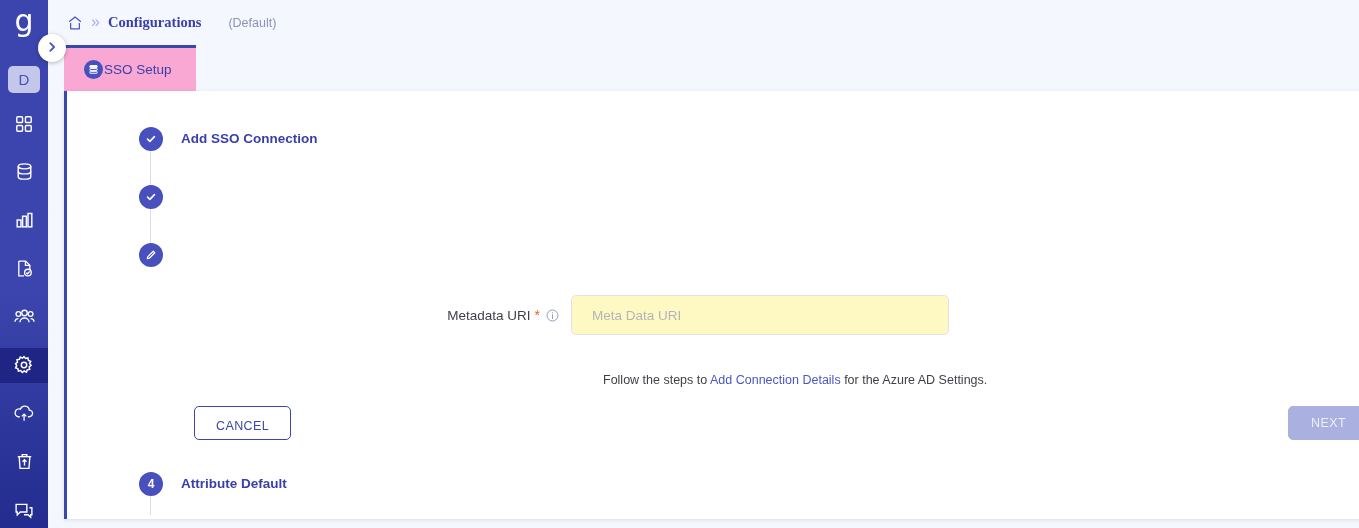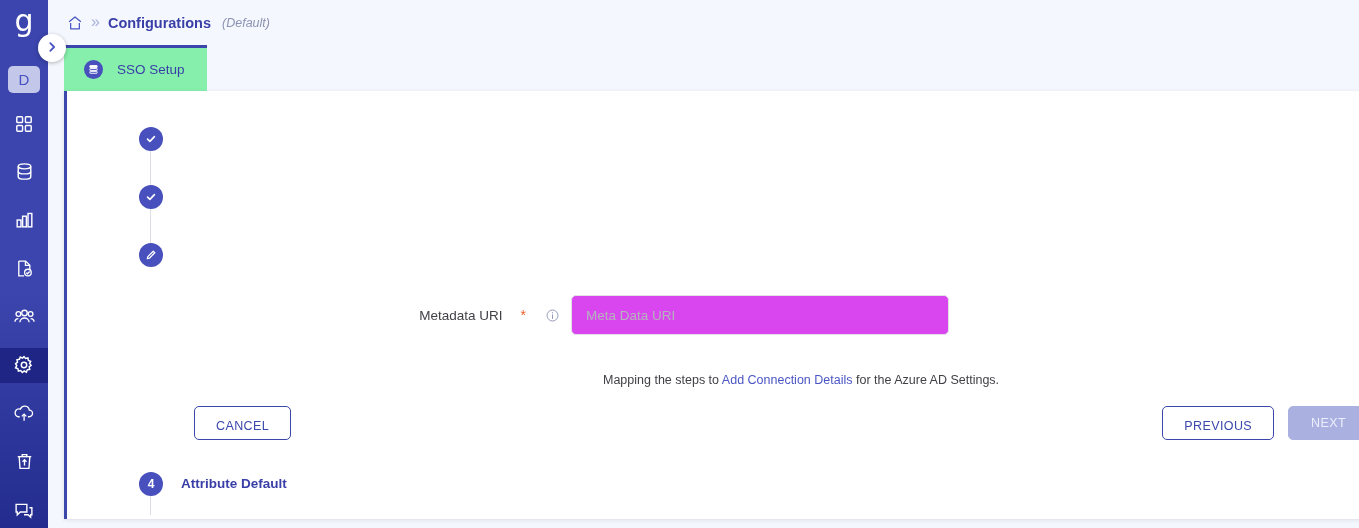--- a/index.html
+++ b/index.html
@@ -56,29 +56,29 @@
     background: #f4f7fd;
   }
 
   
   .crumbbar {
     height: 45px; display: flex; align-items: center;
     padding-left: 19px; gap: 8px; background: #f4f7fd;
   }
   .crumb-home { display: flex; align-items: center; color: #4a56c4; }
   .crumb-sep { color: #a8b2dd; font-size: 16px; line-height: 1; margin-top: -2px;}
-  .crumb-title { color: #3a3fa8; font-size: 14.5px; font-weight: bold; }
-  .crumb-sub { color: #8d93b4; font-size: 12.5px; margin-left: 3px; font-style: italic; }
+  .crumb-title { color: #3a3fa8; font-size: 14.5px; font-weight: bold; font-family: Liberation Serif, serif; }
+  .crumb-sub { color: #8d93b4; font-size: 12.5px; margin-left: 19px; }
 
   
   .tabstrip { height: 46px; display: flex; align-items: flex-end; padding-left: 16px; }
   .tab {
-    height: 46px; min-width: 132px; background: #86efac;
+    height: 46px; min-width: 132px; background: #f9a8d4;
     border-top: 3px solid #3a47ab;
-    display: flex; align-items: center; gap: 14px;
+    display: flex; align-items: center; gap: 1px;
     padding: 0 22px 0 20px; cursor: pointer;
   }
   .tab-label { color: #3a3fa8; font-size: 13.5px; font-weight: 500; }
   .tab-icon { width: 19px; height: 19px; border-radius: 50%; background:#4750bc;
     display:flex; align-items:center; justify-content:center; }
 
   
   .panel {
     position: absolute; left: 16px; top: 91px;
     width: 1330px; height: 428px;
@@ -107,30 +107,30 @@
 
   .gap-a { height: 34px; }
   .gap-b { height: 34px; }
 
   
   .step-body { margin-left: 0; padding-top: 6px; }
   .field-row { display: flex; align-items: center; margin-top: 22px; }
   .field-label {
     width: 432px; text-align: right; padding-right: 12px;
     color: #3f3f46; font-size: 13.5px; white-space: nowrap;
-    display: flex; align-items: center; justify-content: flex-end; gap: 17px;
+    display: flex; align-items: center; justify-content: flex-end; gap: 3px;
   }
   .req { color: #e8622c; font-size: 14px; margin-left: 1px; }
   .info-i { display: inline-flex; align-items: center; margin-left: 3px; }
   .field-input {
     width: 378px; height: 40px;
     border: 1px solid #e2e2e6; border-radius: 5px;
-    padding: 0 14px; font-size: 13.5px; color: #3f3f46;
+    padding: 0 20px; font-size: 13.5px; color: #3f3f46;
     font-family: "Liberation Sans", sans-serif;
-    background: #d946ef; outline: none;
+    background: #fef9c3; outline: none;
   }
   .field-input::placeholder { color: #b4b4bb; }
 
   .hint {
     margin-top: 38px; margin-left: 464px;
     font-size: 12.5px; color: #3f3f46;
   }
   .hint a { color: #4a56c4; text-decoration: none; cursor: pointer; }
 
   .btn-row {
@@ -298,20 +298,21 @@
       <div class="stepper">
 
         <div class="connector" style="top:24px; height:92px;"></div>
 
         <div class="step-row">
           <div class="bullet">
             <svg width="12" height="12" viewBox="0 0 14 14" fill="none" stroke="#fff" stroke-width="1.9" stroke-linecap="round" stroke-linejoin="round">
               <path d="M3 7.2l2.7 2.6L11 4.2"></path>
             </svg>
           </div>
+          <div class="step-title">Add SSO Connection</div>
         </div>
 
         <div class="gap-a"></div>
 
         <div class="step-row">
           <div class="bullet">
             <svg width="12" height="12" viewBox="0 0 14 14" fill="none" stroke="#fff" stroke-width="1.9" stroke-linecap="round" stroke-linejoin="round">
               <path d="M3 7.2l2.7 2.6L11 4.2"></path>
             </svg>
           </div>
@@ -338,27 +339,26 @@
                   <circle cx="7" cy="7" r="5.9"></circle>
                   <path d="M7 6.3v4" stroke-linecap="round"></path>
                   <circle cx="7" cy="4.1" r="0.72" fill="#8d93b4" stroke="none"></circle>
                 </svg>
               </span>
             </div>
             <input class="field-input" type="text" placeholder="Meta Data URI" style="">
           </div>
 
           <div class="hint">
-            <span>Mapping the steps to </span><a>Add Connection Details</a><span> for the Azure AD Settings.</span>
+            <span>Follow the steps to </span><a>Add Connection Details</a><span> for the Azure AD Settings.</span>
           </div>
 
           <div class="btn-row">
             <button class="btn btn-outline">CANCEL</button>
             <div class="right-btns">
-              <button class="btn btn-outline">PREVIOUS</button>
               <button class="btn btn-disabled" disabled="">NEXT</button>
             </div>
           </div>
         </div>
 
         <div class="connector" style="top:352px; height:36px;"></div>
 
         <div class="step-row" style="margin-top:32px;">
           <div class="bullet">4</div>
           <div class="step-title">Attribute Default</div>

